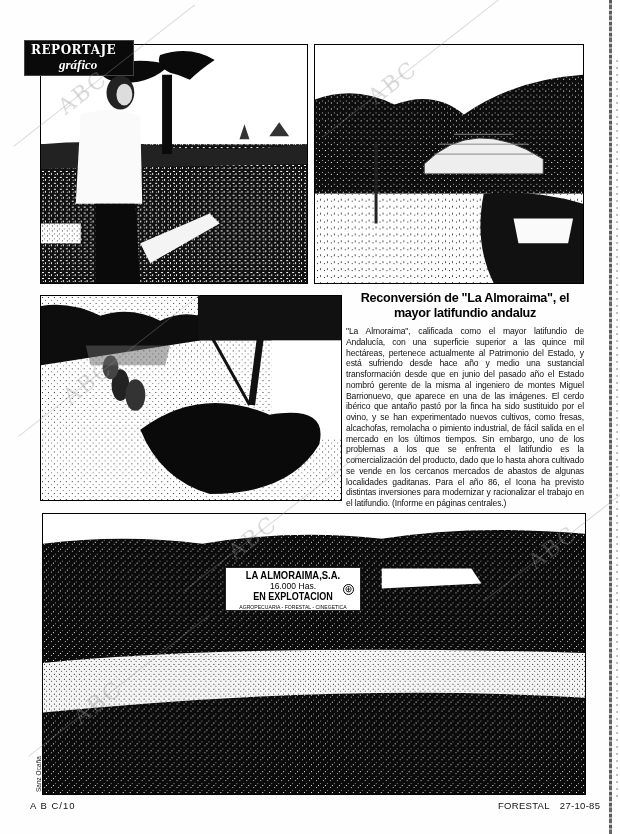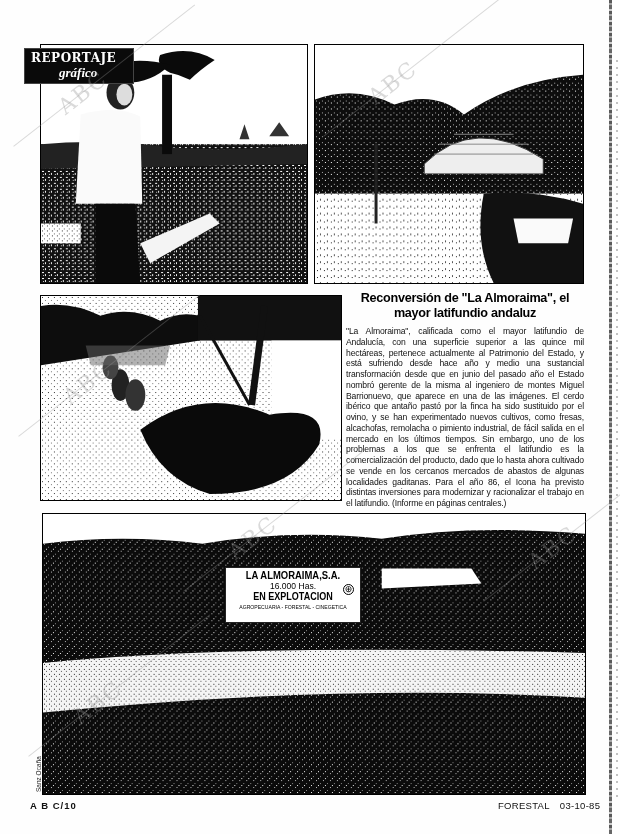--- a/index.html
+++ b/index.html
@@ -8,21 +8,21 @@
 
   .page { position: absolute; left: 0; top: 0; width: 620px; height: 834px; background: #fefefe; }
 
   
   .scan-edge { position: absolute; right: 8px; top: 0; width: 3px; height: 834px;
     background: repeating-linear-gradient(to bottom, #222 0 3px, #888 3px 5px, #333 5px 9px, #bbb 9px 11px); opacity: .75; }
   .scan-edge2 { position: absolute; right: 2px; top: 60px; width: 2px; height: 740px;
     background: repeating-linear-gradient(to bottom, #999 0 2px, transparent 2px 7px); opacity: .6; }
 
   
-  .badge { position: absolute; left: 24px; top: 48px; width: 110px; height: 36px; background: #0a0a0a;
+  .badge { position: absolute; left: 24px; top: 40px; width: 110px; height: 36px; background: #0a0a0a;
     border: 1px solid #444; z-index: 5; }
   .badge .l1 { position: absolute; left: 6px; top: 2px; font-family: "DejaVu Serif", serif; font-weight: bold;
     font-size: 12px; color: #fff; letter-spacing: .5px; }
   .badge .l2 { position: absolute; left: 34px; top: 16px; font-family: Liberation Serif, serif; font-weight: bold;
     font-style: italic; font-size: 13px; color: #fff; }
 
   
   .photo { position: absolute; border: 1px solid #000; overflow: hidden; }
   .photo svg { display: block; width: 100%; height: 100%; }
 
@@ -34,35 +34,35 @@
   
   .article { position: absolute; left: 346px; top: 290px; width: 238px; }
   .headline { font-family: "Liberation Sans", sans-serif; font-weight: bold; font-size: 13.6px; line-height: 15px;
     text-align: center; letter-spacing: -.3px; color: #000; transform: scaleX(.93); transform-origin: center; }
   .body-text { margin-top: 6px; font-size: 8.6px; line-height: 10.75px; text-align: justify; color: #111;
     letter-spacing: -.15px; }
   .continue { margin-top: 3px; font-size: 8.6px; text-align: right; padding-right: 4px; color: #111; }
   .continue .sq { display: inline-block; width: 6px; height: 6px; background: #111; margin-right: 8px; vertical-align: 0; }
 
   
-  .sign { position: absolute; left: 225px; top: 567px; width: 136px; height: 56px; background: #fff;
+  .sign { position: absolute; left: 225px; top: 567px; width: 136px; height: 44px; background: #fff;
     border: 1px solid #222; text-align: center; color: #000; z-index: 3; }
   .sign .s1 { font-weight: bold; font-size: 10.5px; line-height: 12px; margin-top: 1px; transform: scaleX(.9); }
   .sign .s2 { font-size: 9.5px; line-height: 10px; transform: scaleX(.9); }
   .sign .s3 { font-weight: bold; font-size: 10px; line-height: 12px; transform: scaleX(.9); }
   .sign .s4 { font-size: 6px; line-height: 8px; transform: scaleX(.85); white-space: nowrap; }
   .sign .logo { position: absolute; right: 6px; top: 16px; width: 11px; height: 11px; border: 1px solid #000;
     border-radius: 50%; font-size: 9px; line-height: 9px; }
 
   .credit { position: absolute; left: 35px; top: 748px; font-size: 6.5px; color: #222; transform: rotate(-90deg);
     transform-origin: left top; white-space: nowrap; top: 792px; }
 
   
   .footer-left { position: absolute; left: 30px; top: 800px; font-size: 9.5px; color: #111; }
-  .footer-left b { font-weight: bold; letter-spacing: 1px; }
+  .footer-left b { font-weight: normal; letter-spacing: 1px; }
   .footer-right { position: absolute; left: 498px; top: 800px; font-size: 9.5px; color: #111; letter-spacing: .3px; }
   .footer-right .date { margin-left: 10px; }
 
   
   .wm { position: absolute; font-family: "DejaVu Serif", serif; font-size: 22px; color: rgba(150,150,150,.35);
     transform: rotate(-38deg); pointer-events: none; z-index: 6; letter-spacing: 2px; }
   .wm::after { content: ""; position: absolute; left: -60px; top: 12px; width: 230px; height: 1px; background: rgba(150,150,150,.35); }
 </style>
 </head>
 <body>
@@ -204,16 +204,16 @@
   <div class="wm" style="left:365px; top:70px;">ABC</div>
   <div class="wm" style="left:60px; top:370px;">ABC</div>
   <div class="wm" style="left:225px; top:525px;">ABC</div>
   <div class="wm" style="left:525px; top:535px;">ABC</div>
   <div class="wm" style="left:70px; top:690px;">ABC</div>
 
   <div class="footer-left">
     <b>A B C/10</b>
   </div>
   <div class="footer-right">
-    <span>FORESTAL</span><span class="date">03-10-85</span>
+    <span>FORESTAL</span><span class="date">27-10-85</span>
   </div>
 
 </div>
 
 </body></html>

